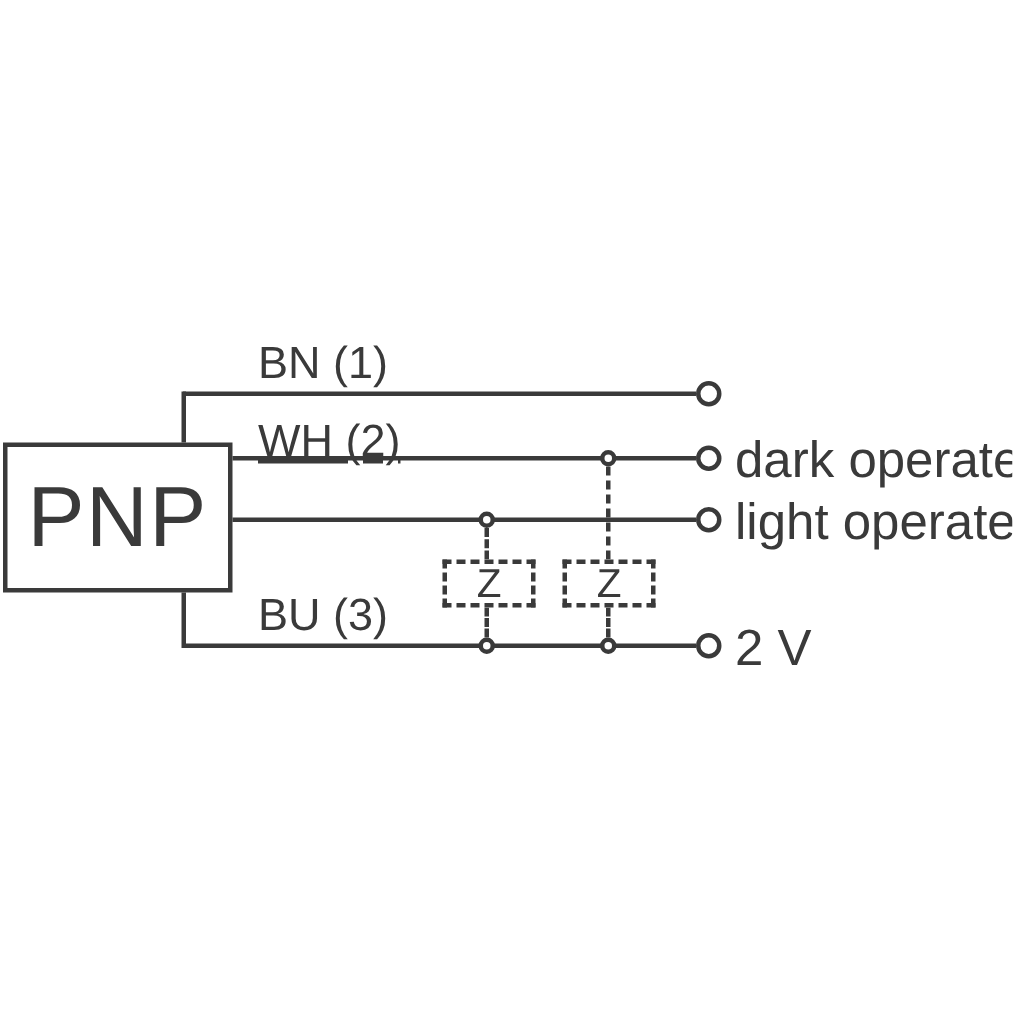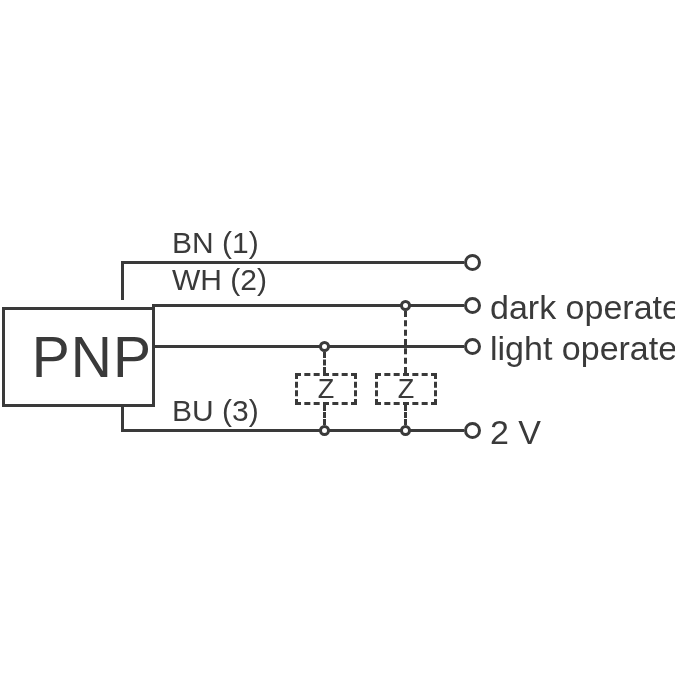--- a/index.html
+++ b/index.html
@@ -22,23 +22,23 @@
     position: absolute; width: 11px; height: 11px;
     border: 3px solid #3a3a3a; border-radius: 50%; background: #ffffff;
   }
   
   .junction {
     position: absolute; width: 5px; height: 5px;
     border: 3px solid #3a3a3a; border-radius: 50%; background: #ffffff;
   }
   
   .pnp-box {
-    position: absolute; left: 2px; top: 307px; width: 147px; height: 94px;
+    position: absolute; left: 2px; top: 295px; width: 147px; height: 94px;
     border: 3px solid #3a3a3a; background: #ffffff;
-    display: flex; align-items: center; justify-content: flex-end;
+    display: flex; align-items: center; justify-content: center;
   }
   .pnp-box .device-text { font-size: 57px; line-height: 57px; letter-spacing: 1px; }
   
   .zbox {
     position: absolute; top: 373px; width: 56px; height: 26px;
     border: 3px dashed #3a3a3a; background: #ffffff;
     display: flex; align-items: center; justify-content: center;
   }
   .zbox .z-text { font-size: 27px; line-height: 27px; }
   
@@ -79,20 +79,20 @@
   <div class="junction" style="left:319px; top:341px;"></div>
   <div class="junction" style="left:319px; top:425px;"></div>
   <div class="junction" style="left:400px; top:425px;"></div>
 
   <div class="term" style="left:464px; top:254px;"></div>
   <div class="term" style="left:464px; top:297px;"></div>
   <div class="term" style="left:464px; top:338px;"></div>
   <div class="term" style="left:464px; top:422px;"></div>
 
   <div class="wlabel" style="top:226px;">BN (1)</div>
-  <div class="wlabel" style="top:263px;">WH (2)</div>
+  <div class="wlabel" style="top:278px;text-decoration:underline;">WH (2)</div>
   <div class="wlabel" style="top:394px;">BU (3)</div>
 
   <div class="rlabel" style="top:290px;">dark operate</div>
   <div class="rlabel" style="top:331px;">light operate</div>
   <div class="rlabel" style="top:415px;">2 V</div>
 
 </div>
 
 </body></html>

